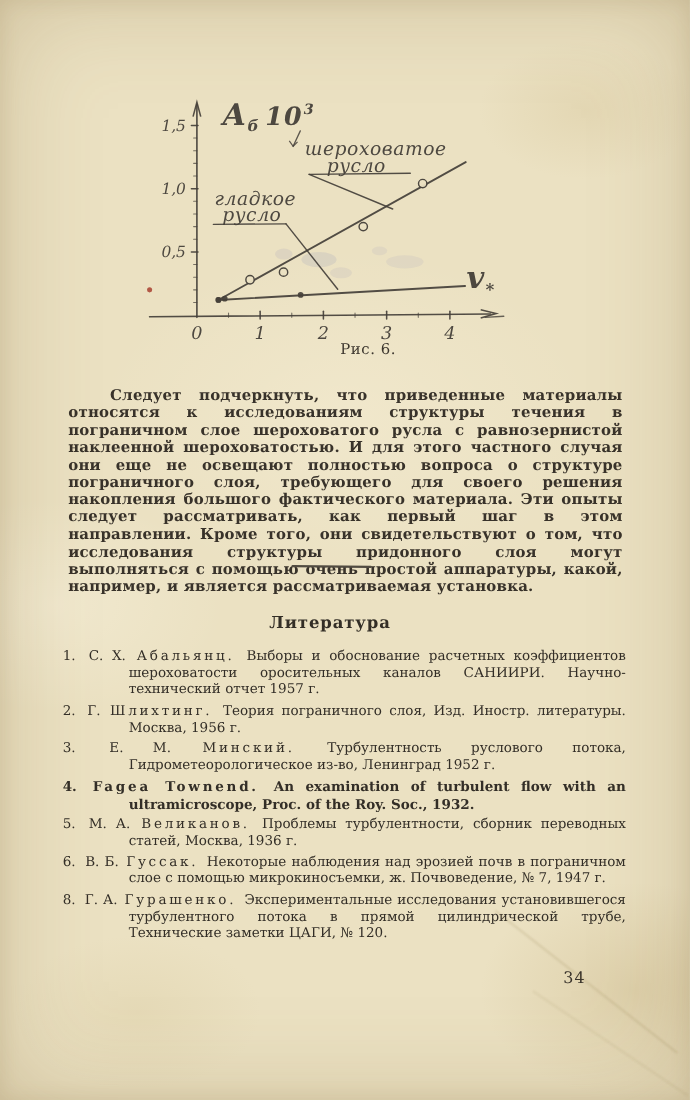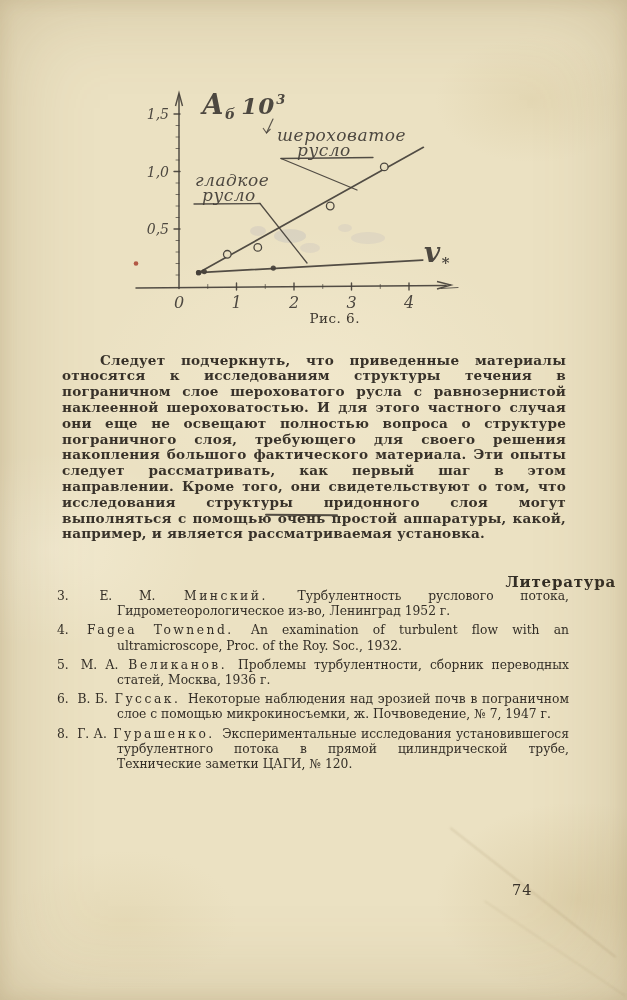--- a/index.html
+++ b/index.html
@@ -35,30 +35,30 @@
   .body-par{
     position:absolute;left:62px;top:339px;width:504px;
     font-size:13.6px;line-height:15.8px;text-align:justify;
     text-indent:38px;letter-spacing:.2px;color:#38322a;font-weight:bold;
   }
   .divider{
     position:absolute;left:265px;top:514px;width:73px;height:2px;
     background:#514b41;transform:rotate(.6deg);border-radius:1px;
   }
   .bib-heading{
-    position:absolute;left:0;top:557px;width:600px;margin:16px;
-    text-align:right;font-size:15px;font-weight:bold;letter-spacing:.8px;color:#332e26;
+    position:absolute;left:0;top:557px;width:600px;margin:0;
+    text-align:center;font-size:15px;font-weight:bold;letter-spacing:.8px;color:#332e26;
   }
   .refs{
     position:absolute;left:57px;top:589px;width:512px;
     margin:0;padding:0;list-style:none;
     font-size:12.3px;line-height:15.2px;text-align:justify;color:#332e27;
   }
   .ref{padding-left:60px;text-indent:-60px;margin-bottom:4px;}
-  .ref.bold{font-weight:normal;}
+  .ref.bold{font-weight:bold;}
   .ref-num{margin-right:4px;}
   .ref-initials{margin-right:2px;}
   .ref-surname{letter-spacing:2.5px;margin-right:3px;}
   .page-number{
     position:absolute;left:512px;top:882px;
     font-size:14.5px;letter-spacing:1px;color:#38322a;
   }
 </style>
 </head>
 <body>
@@ -151,24 +151,26 @@
     <figcaption class="fig-caption">Рис. 6.</figcaption>
   </figure>
 
   <p class="body-par">Следует подчеркнуть, что приведенные материалы относятся к исследованиям структуры течения в пограничном слое шероховатого русла с равнозернистой наклеенной шероховатостью. И для этого частного случая они еще не освещают полностью вопроса о структуре пограничного слоя, требующего для своего решения накопления большого фактического материала. Эти опыты следует рассматривать, как первый шаг в этом направлении. Кроме того, они свидетельствуют о том, что исследования структуры придонного слоя могут выполняться с помощью очень простой аппаратуры, какой, например, и является рассматриваемая установка.</p>
 
   <div class="divider"></div>
 
   <h2 class="bib-heading">Литература</h2>
 
   <ol class="refs" id="refs">
+      <li class="ref"><span class="ref-num">1.</span> <span class="ref-initials">С. Х.</span> <span class="ref-surname">Абальянц.</span> <span class="ref-text">Выборы и обоснование расчетных коэффициентов шероховатости оросительных каналов САНИИРИ. Научно-технический отчет 1957 г.</span></li>
+      <li class="ref"><span class="ref-num">2.</span> <span class="ref-initials">Г.</span> <span class="ref-surname">Шлихтинг.</span> <span class="ref-text">Теория пограничного слоя, Изд. Иностр. литературы. Москва, 1956 г.</span></li>
       <li class="ref"><span class="ref-num">3.</span> <span class="ref-initials">Е. М.</span> <span class="ref-surname">Минский.</span> <span class="ref-text">Турбулентность руслового потока, Гидрометеорологическое из-во, Ленинград 1952 г.</span></li>
       <li class="ref bold"><span class="ref-num">4.</span> <span class="ref-surname">Fagea Townend.</span> <span class="ref-text">An examination of turbulent flow with an ultramicroscope, Proc. of the Roy. Soc., 1932.</span></li>
       <li class="ref"><span class="ref-num">5.</span> <span class="ref-initials">М. А.</span> <span class="ref-surname">Великанов.</span> <span class="ref-text">Проблемы турбулентности, сборник переводных статей, Москва, 1936 г.</span></li>
       <li class="ref"><span class="ref-num">6.</span> <span class="ref-initials">В. Б.</span> <span class="ref-surname">Гуссак.</span> <span class="ref-text">Некоторые наблюдения над эрозией почв в пограничном слое с помощью микрокиносъемки, ж. Почвоведение, № 7, 1947 г.</span></li>
       <li class="ref"><span class="ref-num">8.</span> <span class="ref-initials">Г. А.</span> <span class="ref-surname">Гурашенко.</span> <span class="ref-text">Экспериментальные исследования установившегося турбулентного потока в прямой цилиндрической трубе, Технические заметки ЦАГИ, № 120.</span></li>
     </ol>
 
-  <div class="page-number">74</div>
+  <div class="page-number">34</div>
 
   <div class="crease c1"></div>
   <div class="crease c2"></div>
 </div>
 
 </body></html>

